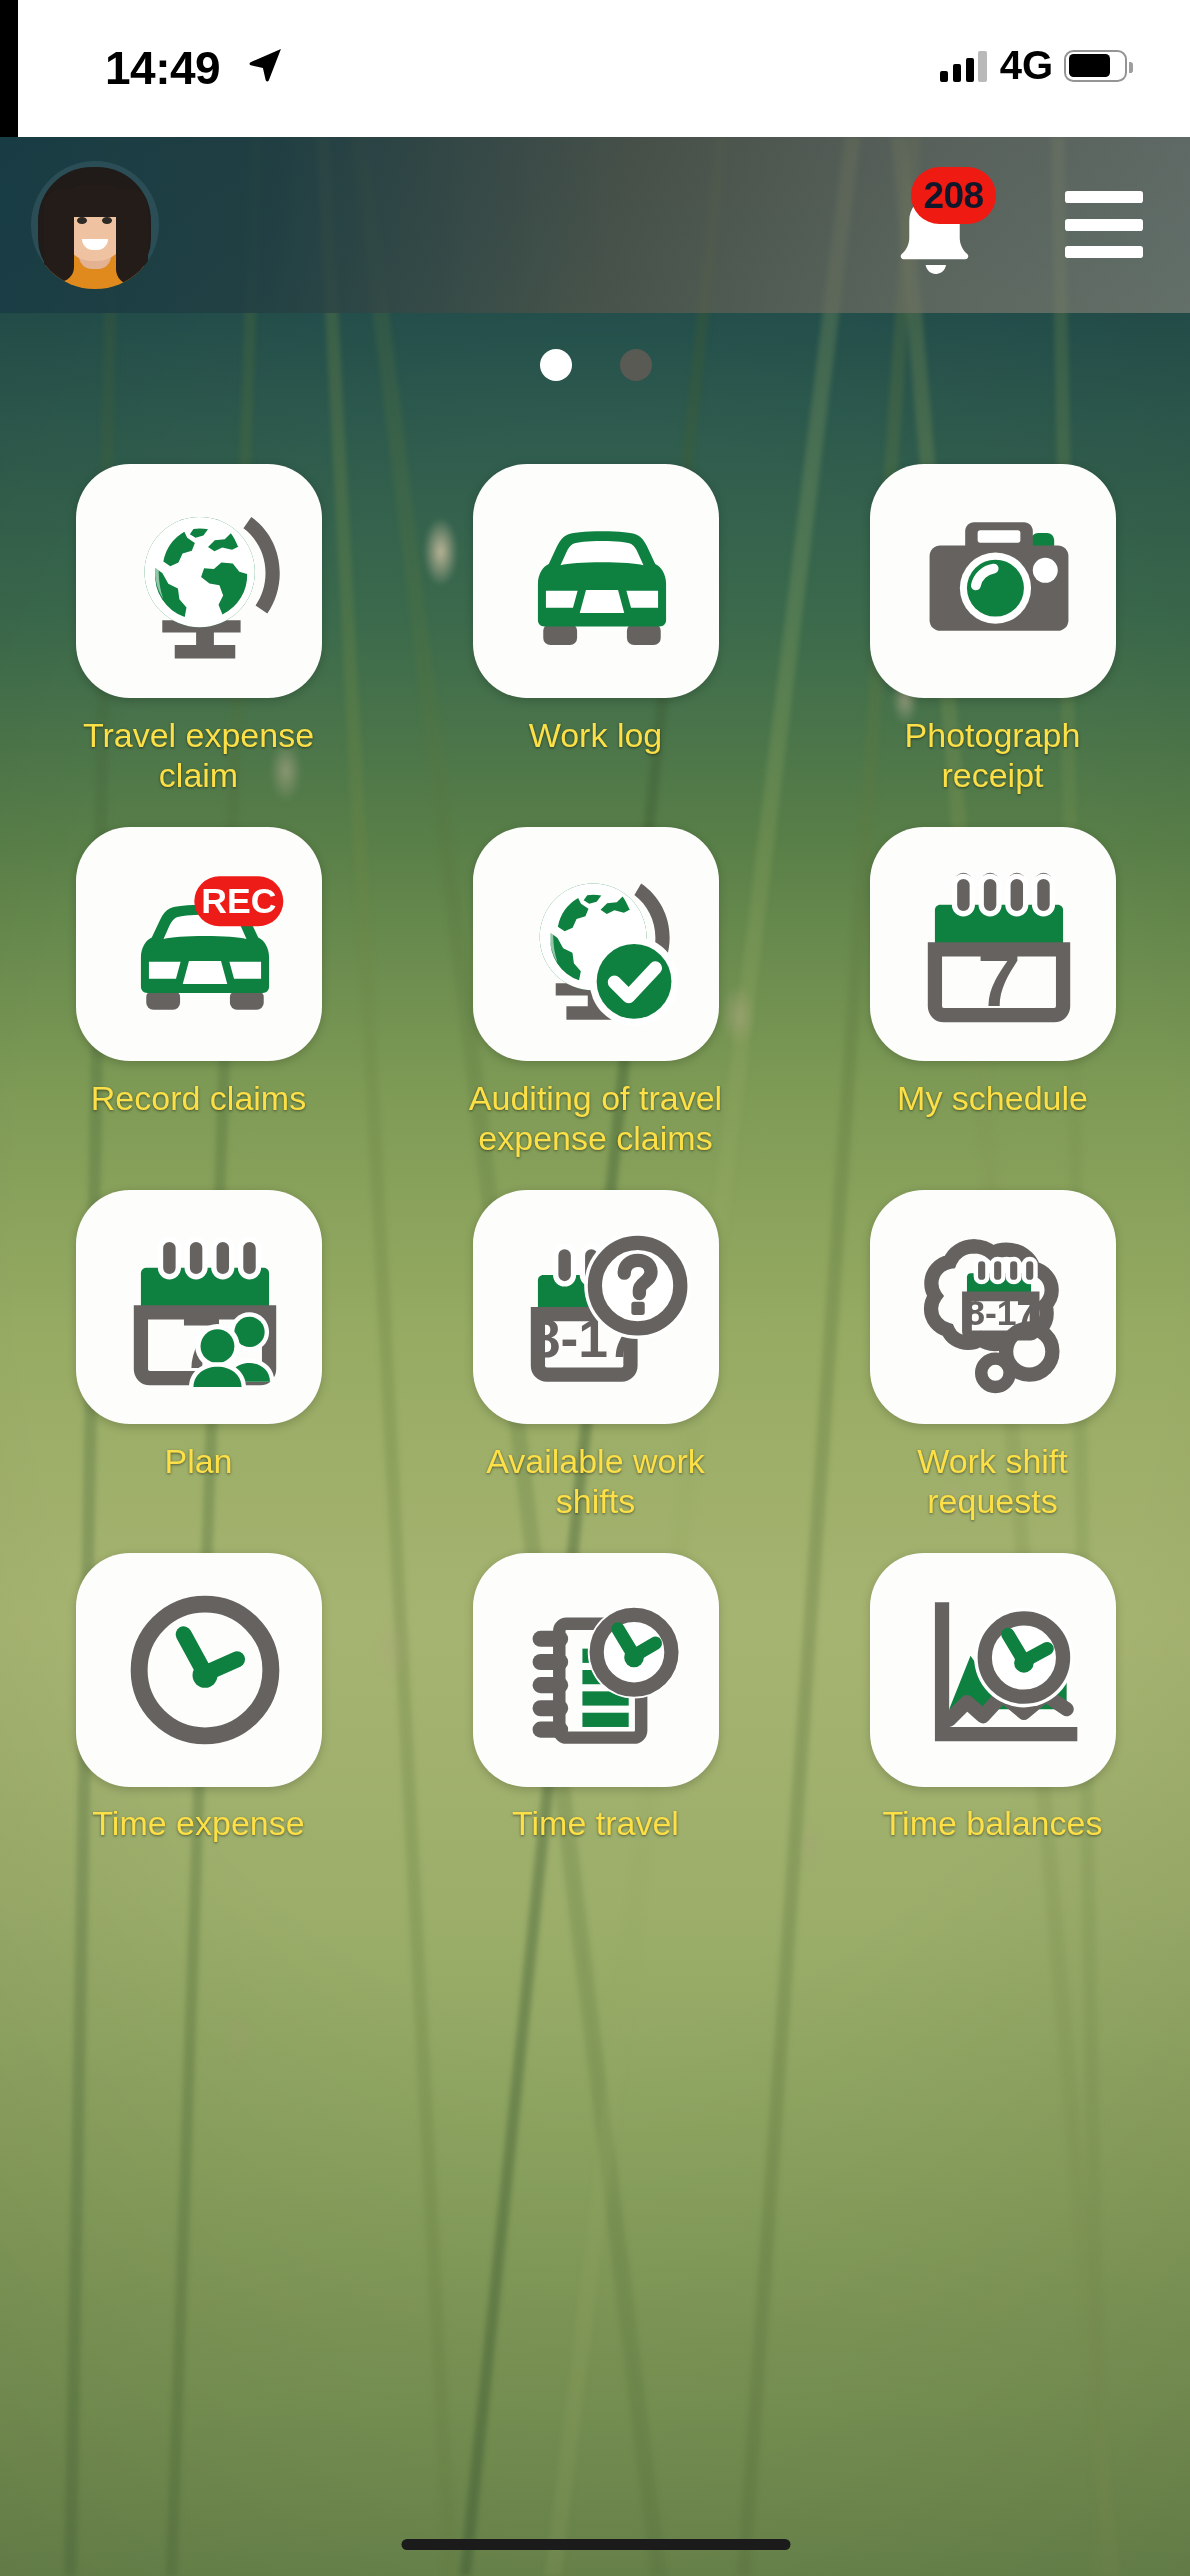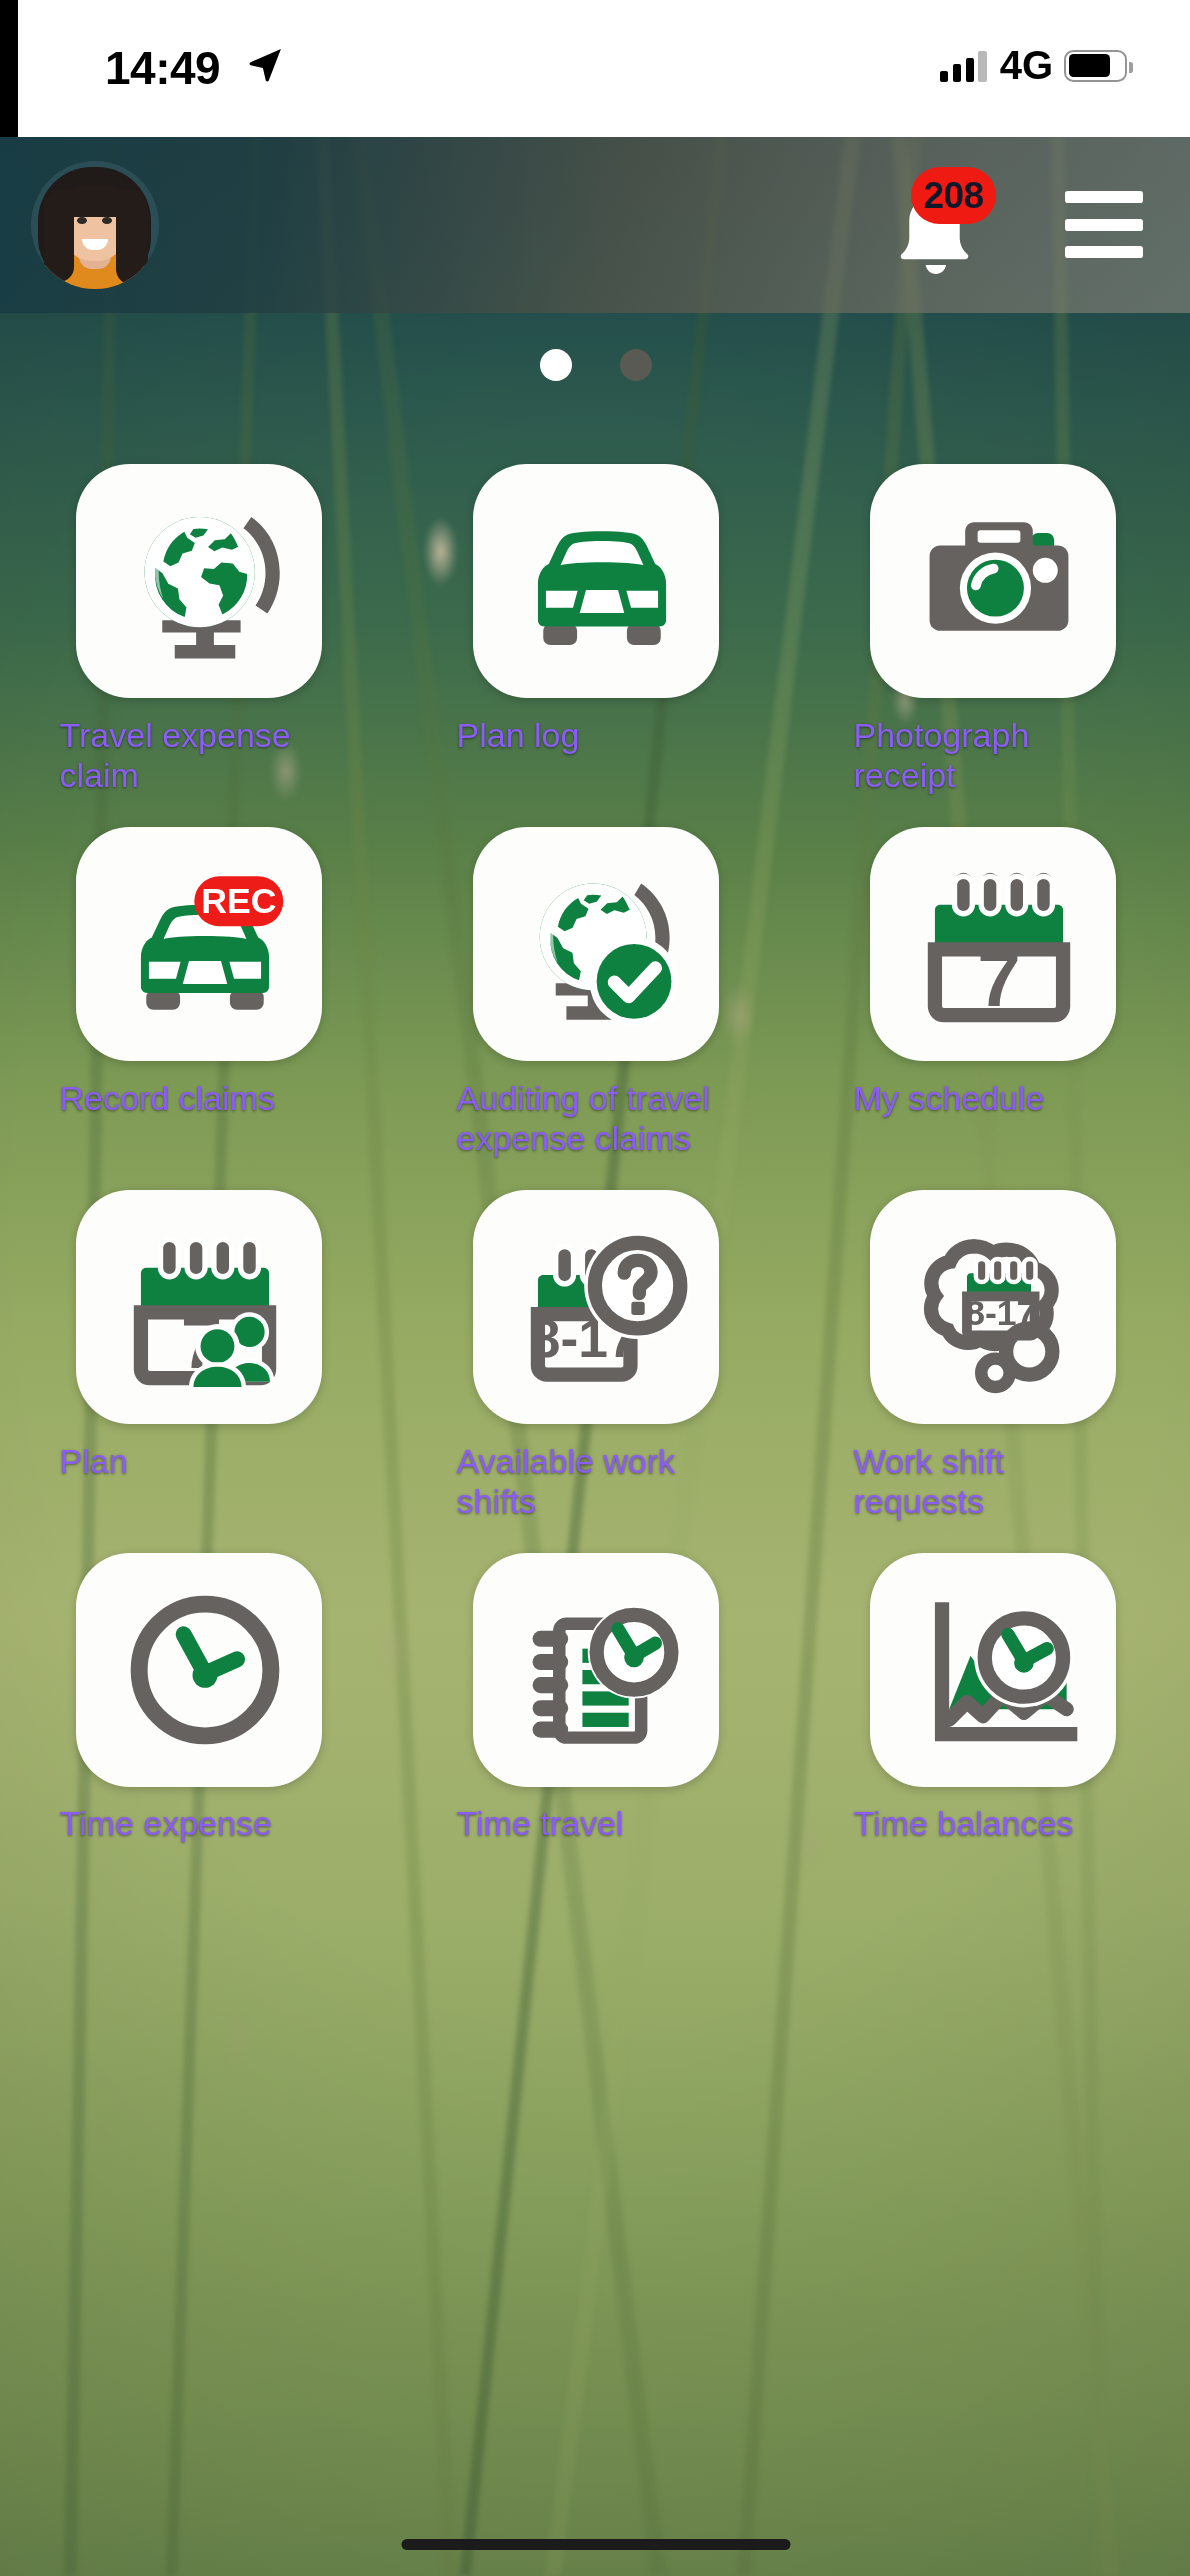--- a/index.html
+++ b/index.html
@@ -199,22 +199,22 @@
   .tile {
     width: 234px; height: 234px;
     background: #fdfdfc; border-radius: 54px;
     display: flex; align-items: center; justify-content: center;
     box-shadow: 0 2.8px 9.3px rgba(0,0,0,0.18);
     padding-left: 12px;
   }
   .tile svg { width: 178px; height: 178px; display: block; }
   .cell-label {
     margin-top: 16.7px;
-    width: 278px; 
-    color: #8b5cf6; font-size: 34px; line-height: 1.18;
+    width: 278px; text-align: center;
+    color: #fde047; font-size: 34px; line-height: 1.18;
     text-shadow: 0 0.9px 2.8px rgba(0,0,0,0.5);
   }
 
   
   .home-ind {
     position: absolute; left: 50%; bottom: 26px;
     transform: translateX(-50%);
     width: 389px; height: 11px; border-radius: 5.6px;
     background: #1b1b1b; z-index: 50;
   }
@@ -309,21 +309,21 @@
         <svg viewBox="0 0 100 100">
           <rect x="17" y="74" width="19" height="12" rx="4" fill="#666260"></rect>
           <rect x="64" y="74" width="19" height="12" rx="4" fill="#666260"></rect>
           <path d="M50 22c-10 0-16.6.7-19.8 2.1-2.2 1-4 3.3-5.4 6.3l-4.7 10C16.8 41.8 14 46.2 14 51.5V72c0 2 1.6 3.5 3.5 3.5h65c1.9 0 3.5-1.5 3.5-3.5V51.5c0-5.3-2.8-9.7-6.1-11.1l-4.7-10c-1.4-3-3.2-5.3-5.4-6.3C66.6 22.7 60 22 50 22z" fill="#0e8040"></path>
           <path d="M50 27.5c-8.2 0-13.9.6-16.4 1.7-1.3.6-2.5 2.2-3.6 4.6l-3.3 7.4C31 40 39 39.5 50 39.5s19 .5 23.3 1.7l-3.3-7.4c-1.1-2.4-2.3-4-3.6-4.6-2.5-1.1-8.2-1.7-16.4-1.7z" fill="#ffffff"></path>
           <path d="M18.5 55.5h17.8l-2.6 9.5H18.5z" fill="#ffffff"></path>
           <path d="M81.5 55.5H63.7l2.6 9.5h15.2z" fill="#ffffff"></path>
           <path d="M41 55h18l3.5 13h-25z" fill="#ffffff"></path>
         </svg>
       </div>
-      <div class="cell-label">Plan log</div>
+      <div class="cell-label">Work log</div>
     </div>
 
     <div class="cell">
       <div class="tile">
         <svg viewBox="0 0 100 100">
           <rect x="68" y="23" width="13" height="12" rx="4" fill="#0e8040"></rect>
           <path d="M36 17h28c2.8 0 5 2.2 5 5v9H31v-9c0-2.8 2.2-5 5-5z" fill="#666260"></path>
           <rect x="38" y="21.5" width="24" height="7" rx="1.5" fill="#ffffff"></rect>
           <rect x="11" y="30" width="78" height="48" rx="6" fill="#666260"></rect>
           <circle cx="48" cy="54" r="20" fill="#ffffff"></circle>

